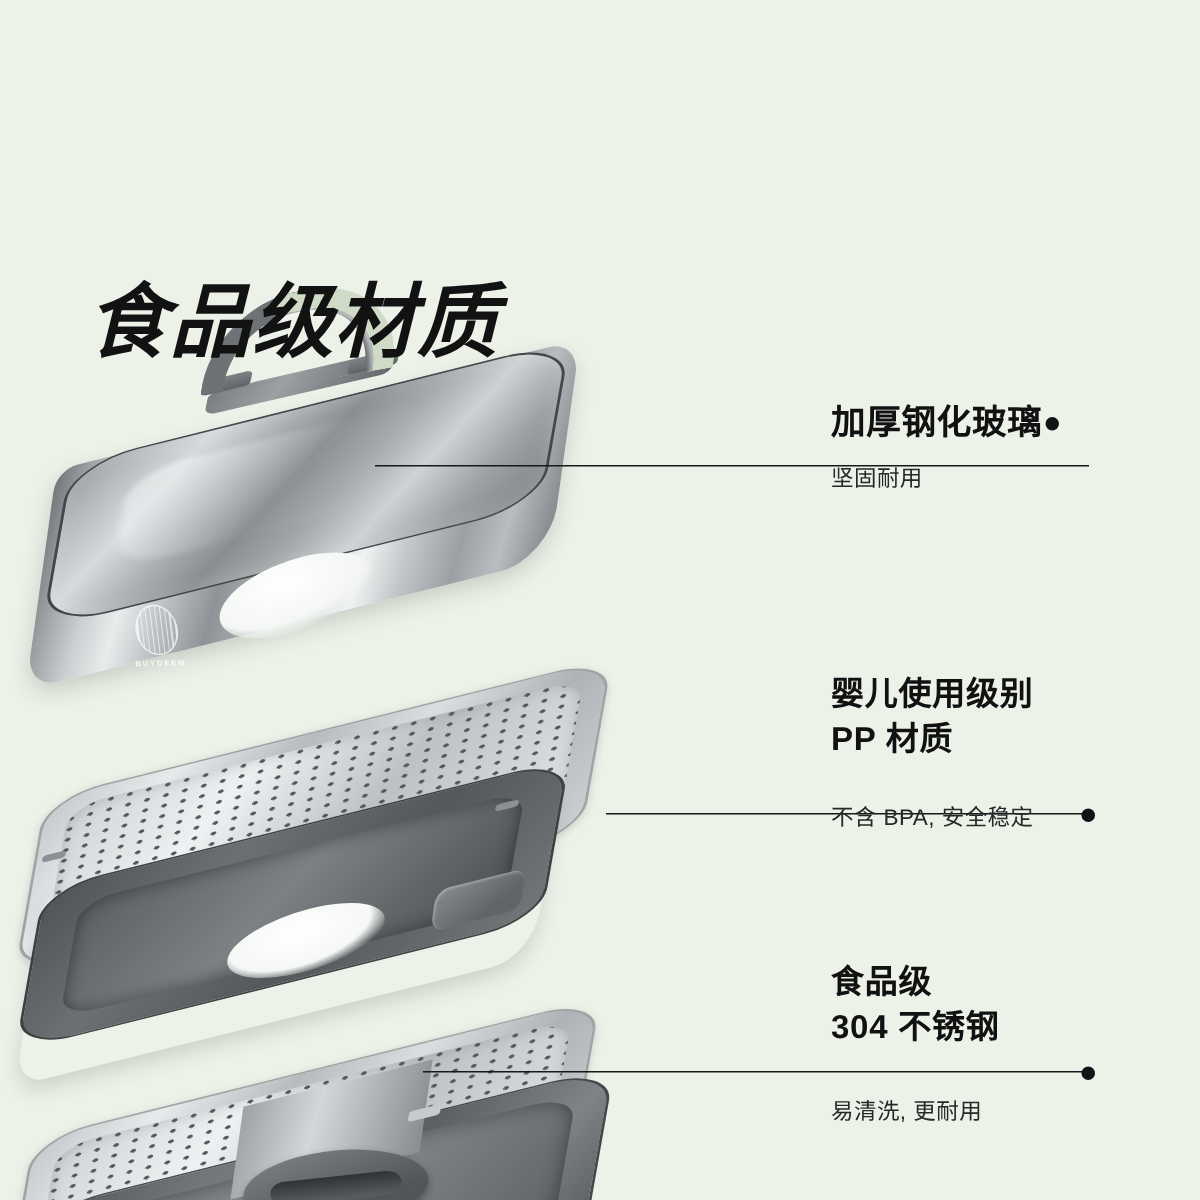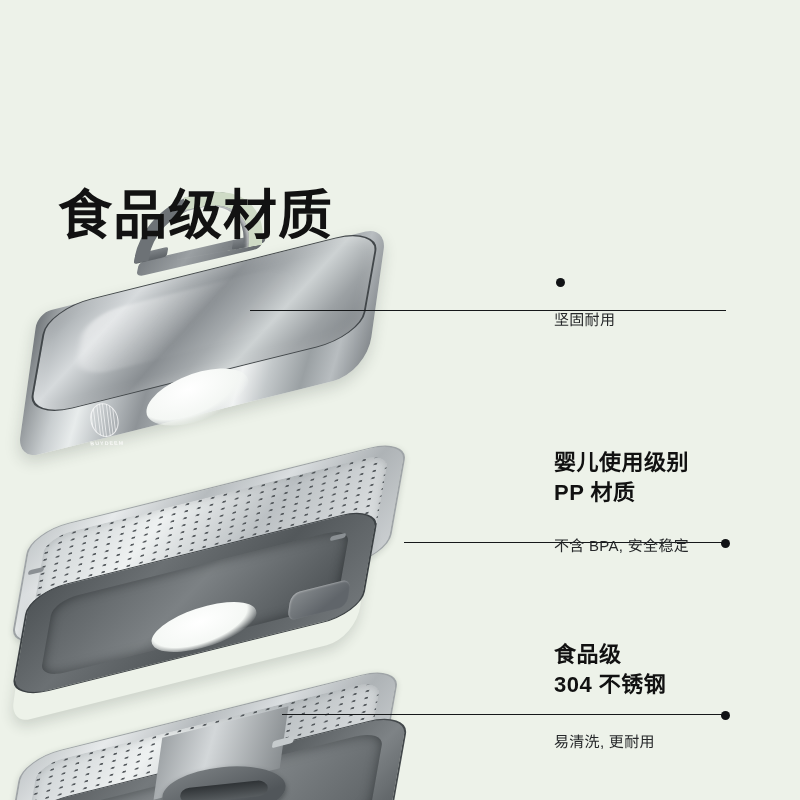--- a/index.html
+++ b/index.html
@@ -33,21 +33,21 @@
     top: 36px;
     width: 560px;
     color: #121212;
     font-size: 54px;
     font-weight: 700;
     line-height: 1.33;
     letter-spacing: 1px;
     white-space: pre;
     z-index: 40;
   }
-  .headline .hl-line { display: block; }
+  .headline .hl-line { display: block; font-style: italic; }
 
   
   .callout {
     position: absolute;
     z-index: 40;
     width: 250px;
   }
   .callout-title {
     color: #111111;
     font-size: 22px;
@@ -494,21 +494,21 @@
     
   </div>
   <div class="leader" id="leader-2">
     <span class="leader-dot"></span>
   </div>
   <div class="leader" id="leader-3">
     <span class="leader-dot"></span>
   </div>
 
   <div class="callout" id="callout-1">
-    <div class="callout-title"><span class="title-dot"></span></div>
+    <div class="callout-title"><span>加厚钢化玻璃</span><span class="title-dot"></span></div>
     <div class="callout-sub">坚固耐用</div>
   </div>
 
   <div class="callout" id="callout-2">
     <div class="callout-title">婴儿使用级别
 PP 材质</div>
     <div class="callout-sub">不含 BPA, 安全稳定</div>
   </div>
 
   <div class="callout" id="callout-3">

